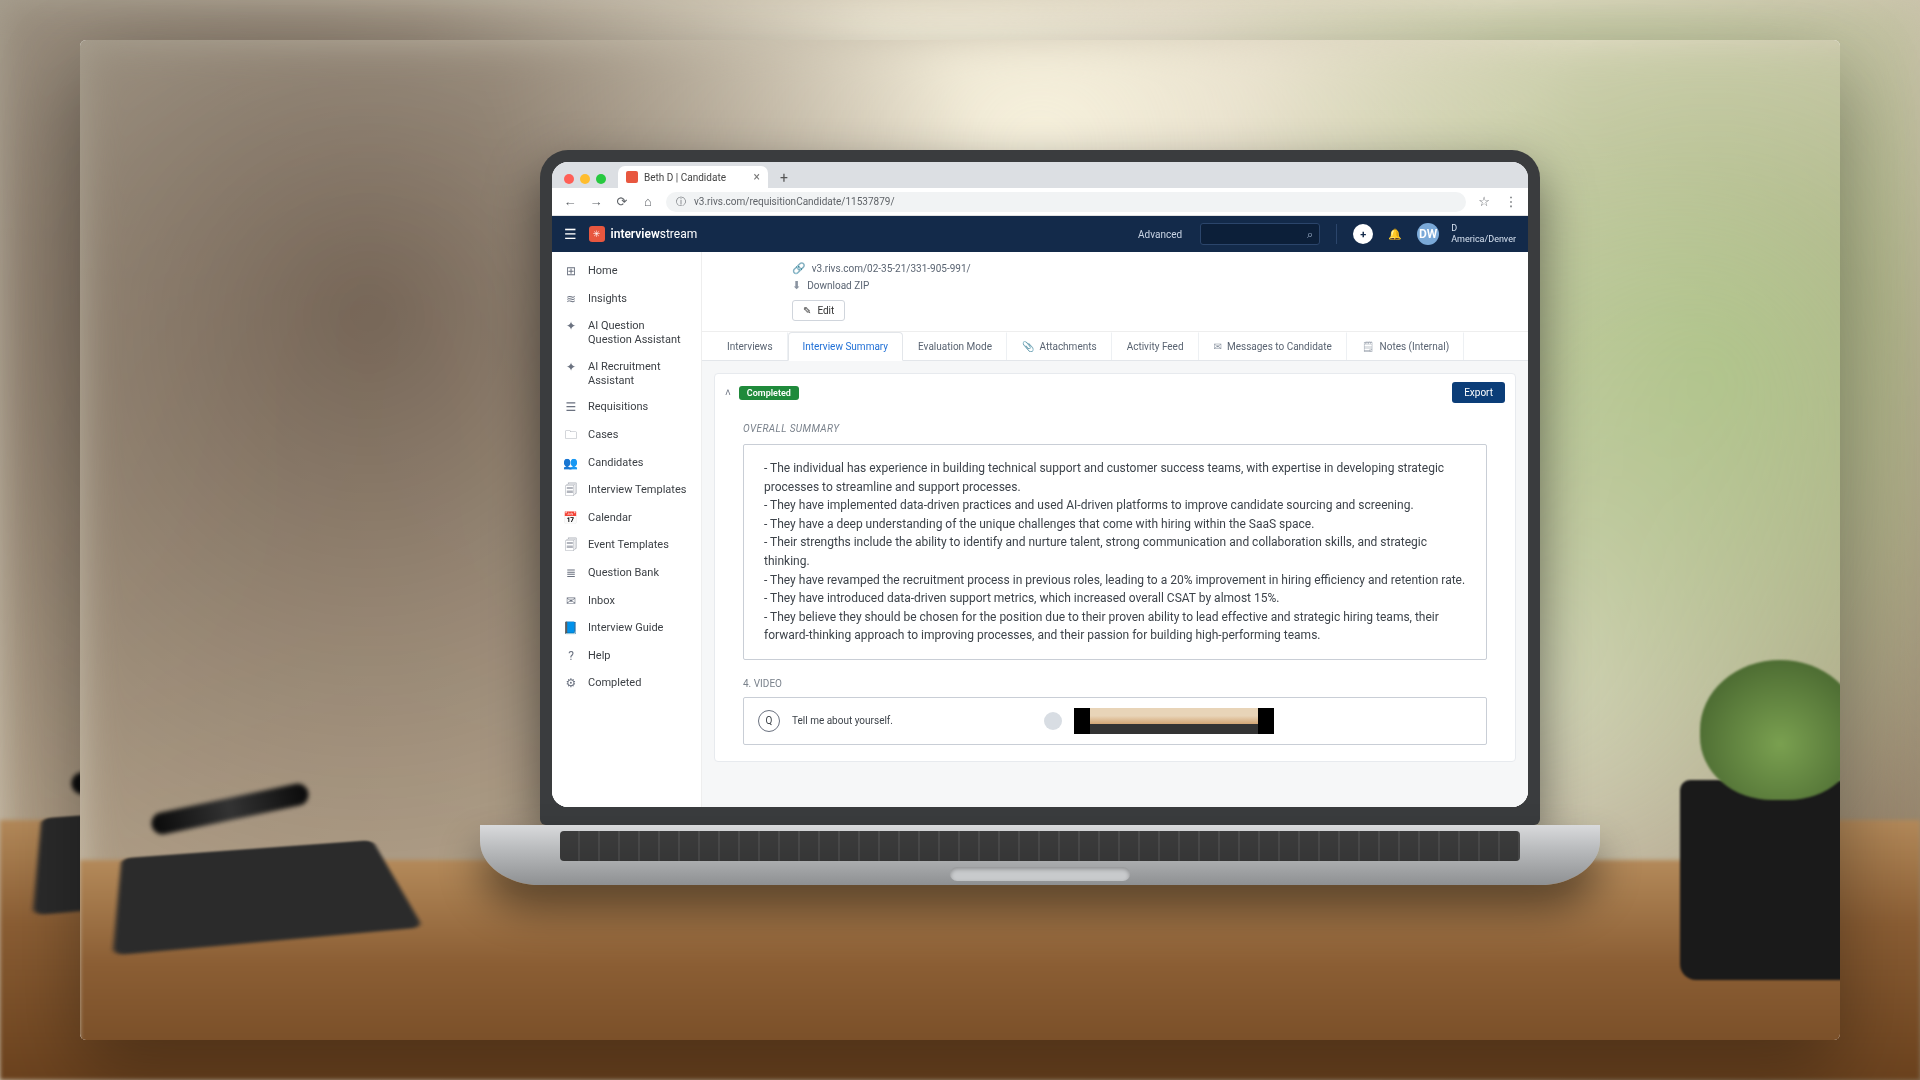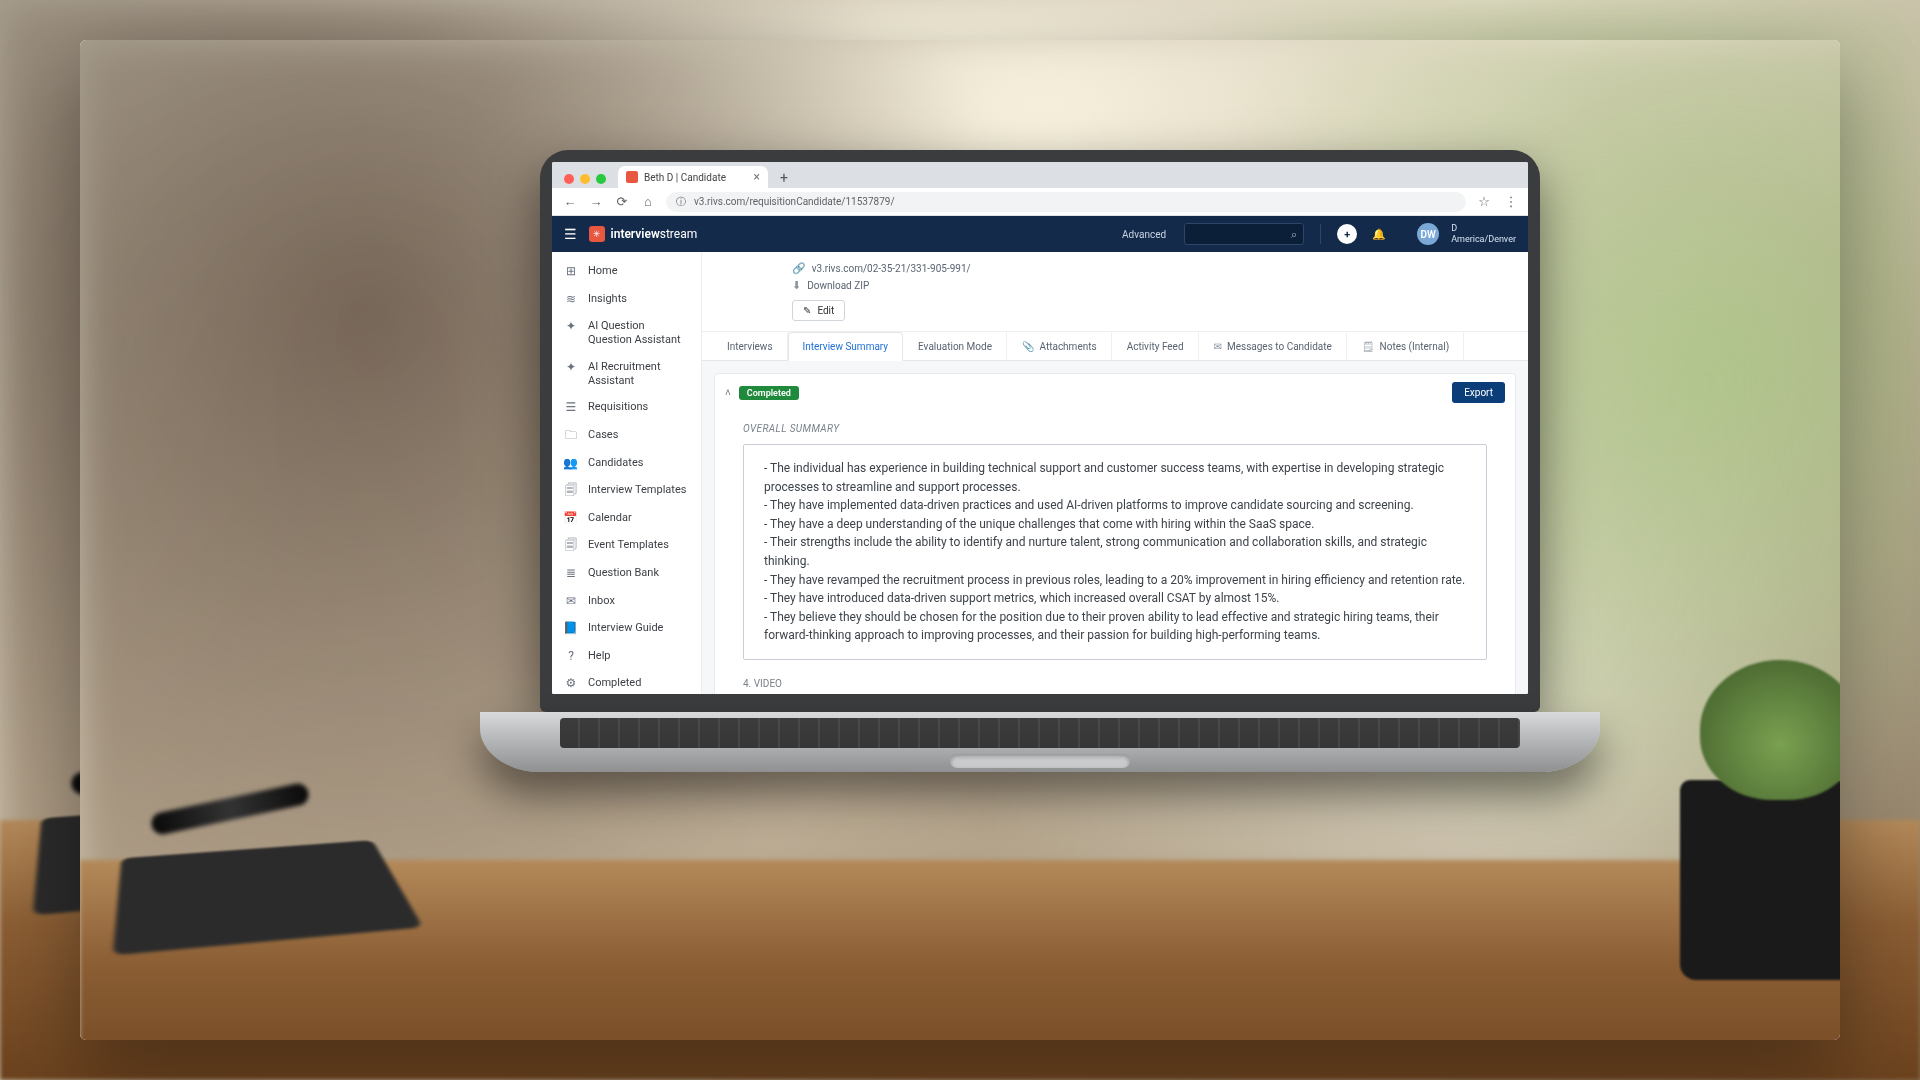--- a/index.html
+++ b/index.html
@@ -15,21 +15,21 @@
   .desk { position:absolute; left:0; right:0; bottom:0; height:260px; background:linear-gradient(180deg,#b48a5a 0%,#8b5e34 40%,#6b421e 100%); filter:blur(2px); }
   .notebook { position:absolute; left:40px; bottom:150px; width:280px; height:160px; background:#2b2b2b; border-radius:10px; transform:perspective(600px) rotateX(55deg) rotateZ(-8deg); filter:blur(2px); }
   .pen { position:absolute; left:70px; bottom:300px; width:160px; height:22px; background:linear-gradient(90deg,#0a0a0a,#333,#0a0a0a); border-radius:11px; transform:rotate(-12deg); filter:blur(2px);}
   .plant-pot { position:absolute; right:120px; bottom:140px; width:200px; height:200px; background:#1a1a1a; border-radius:10px 10px 16px 16px; filter:blur(1px);}
   .plant { position:absolute; right:140px; bottom:320px; width:160px; height:140px; background:radial-gradient(circle at 50% 60%,#7aa050,#3d5a28); border-radius:50% 50% 45% 45%; filter:blur(1px);}
   .frame { position:absolute; left:80px; top:40px; right:80px; bottom:40px; border-radius:6px; background:#fff; box-shadow:0 30px 80px rgba(0,0,0,.35); overflow:hidden; }
 
   
   .laptop { position:absolute; left:50%; top:110px; transform:translateX(-50%); width:1120px; }
   .lid { width:1000px; margin:0 auto; background:#3a3c3e; border-radius:28px 28px 6px 6px; padding:12px 12px 18px; box-shadow:0 20px 50px rgba(0,0,0,.5); }
-  .screen { background:#0369a1; border-radius:2px; overflow:hidden; height:532px; position:relative; }
+  .screen { background:#0369a1; border-radius:16px; overflow:hidden; height:645px; position:relative; }
   .base { width:1120px; height:60px; background:linear-gradient(180deg,#d9dadc,#b9bbbd 40%,#8e9092); border-radius:0 0 60px 60px/0 0 44px 44px; position:relative; margin:0 auto; box-shadow:0 24px 40px rgba(0,0,0,.45);}
   .kbd { position:absolute; left:80px; right:80px; top:6px; height:30px; background:repeating-linear-gradient(90deg,#222,#222 18px,#333 18px,#333 20px), #1a1a1a; border-radius:4px; opacity:.85;}
   .notch { position:absolute; left:50%; transform:translateX(-50%); bottom:4px; width:180px; height:14px; background:#c8cacc; border-radius:8px; box-shadow:inset 0 2px 4px rgba(0,0,0,.3);}
 
   
   .chrome { background:#fff; height:100%; display:flex; flex-direction:column; font-size:11px; color:#333;}
   .tabstrip { height:26px; background:#dcdfe3; display:flex; align-items:flex-end; padding:0 6px; gap:6px;}
   .traffic { display:flex; gap:6px; align-items:center; padding:0 6px 4px;}
   .dot { width:10px; height:10px; border-radius:50%; }
   .dot.r{background:#ff5f56}.dot.y{background:#ffbd2e}.dot.g{background:#27c93f}
@@ -49,21 +49,21 @@
   .hamb{font-size:14px;cursor:pointer;}
   .brand{display:flex;align-items:center;gap:6px;font-size:12px;}
   .brand .logo{width:16px;height:16px;background:#e8573f;border-radius:3px;display:flex;align-items:center;justify-content:center;font-size:9px;}
   .brand b{font-weight:600}
   .spacer{flex:1}
   .adv{font-size:10px;color:#c9d4e4;margin-right:6px;}
   .searchbox{width:120px;height:22px;background:#0c1f39;border:1px solid #2b456b;border-radius:3px;display:flex;align-items:center;justify-content:flex-end;padding:0 6px;}
   .sep{width:1px;height:20px;background:#2b456b;margin:0 4px;}
   .tb-ico{width:20px;height:20px;border-radius:50%;display:flex;align-items:center;justify-content:center;font-size:11px;cursor:pointer;}
   .tb-ico.plus{background:#fff;color:#132a4a;font-weight:bold;}
-  .avatar{width:22px;height:22px;border-radius:50%;background:#7aa9d8;color:#fff;display:flex;align-items:center;justify-content:center;font-size:10px;font-weight:600;margin-left:16px;}
+  .avatar{width:22px;height:22px;border-radius:50%;background:#7aa9d8;color:#fff;display:flex;align-items:center;justify-content:center;font-size:12px;font-weight:600;}
   .user{display:flex;flex-direction:column;font-size:9px;line-height:1.2;color:#d6e1f0;}
 
   .body { flex:1; display:flex; overflow:hidden;}
   .sidebar { width:150px; background:#fff; border-right:1px solid #eee; padding:6px 0; overflow:auto;}
   .sb-item { display:flex; align-items:flex-start; gap:10px; padding:6px 12px; color:#3b3f44; font-size:11px; cursor:pointer; line-height:1.3;}
   .sb-ico{width:14px;color:#6b7280;font-size:12px;flex-shrink:0;display:inline-flex;justify-content:center;}
 
   .main { flex:1; background:#f6f7f8; overflow:auto; padding:0 0 10px;}
   .hdr { background:#fff; padding:8px 16px 10px 90px; border-bottom:1px solid #eee;}
   .hdr .lnk{display:flex;align-items:center;gap:6px;font-size:10px;color:#5a6472;padding:2px 0;}

